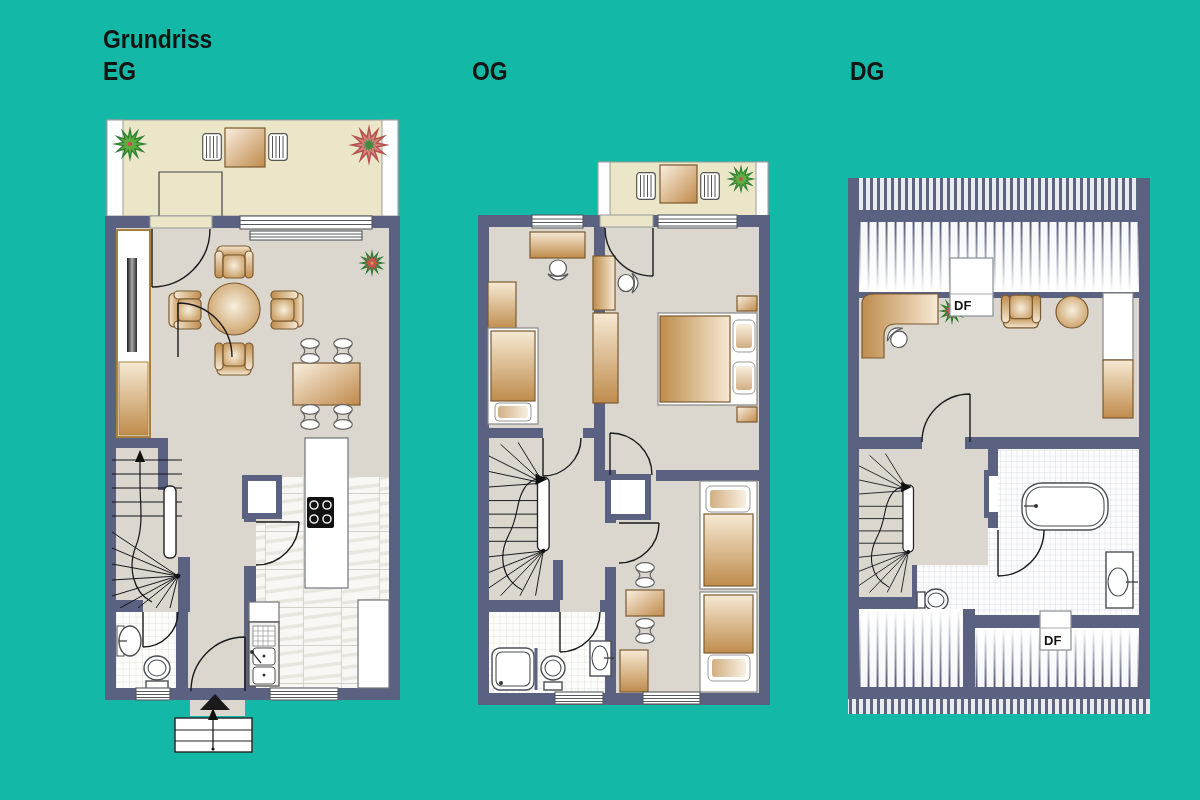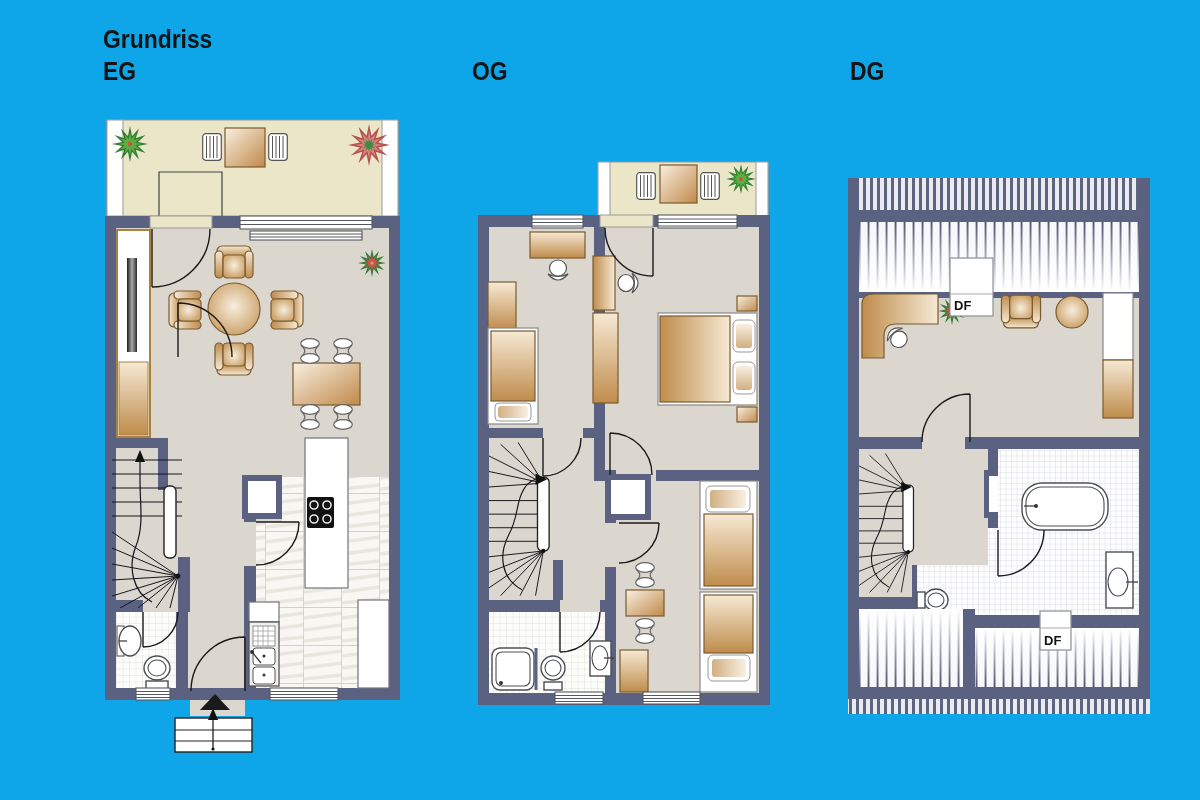--- a/index.html
+++ b/index.html
@@ -1,17 +1,17 @@
 <!DOCTYPE html>
 <html style="--wall: #5a6181; --floor: #dbd7cf; --outdoor: #ebe6c8; --furniture: #c89a5e; --furniture-border: #7a5a30; --line: #1b1b1b; --window-frame: #55595f; --tile-grout: #c6c5bc; --bath-tile-grout: #ced0db; --roof-stripe: #5c6480; --stair-rail: #222222; --plant-green: #2e7d32; --plant-red: #b5524f;"><head>
 <meta charset="utf-8">
 <style>
   html,body{margin:0;padding:0;background:#fff;width:1200px;height:800px;
     font-family:"Liberation Sans",sans-serif;}
-  .stage{position:relative;width:1200px;height:800px;overflow:hidden;background:#0ea5e9;}
+  .stage{position:relative;width:1200px;height:800px;overflow:hidden;background:#14b8a6;}
   .hdr{position:absolute;font-weight:700;font-size:26px;color:#141414;
     transform:scaleX(.88);transform-origin:left top;letter-spacing:0px;white-space:nowrap;}
   #h-title{left:103px;top:24px;}
   #h-eg{left:103px;top:56px;}
   #h-og{left:472px;top:56px;}
   #h-dg{left:850px;top:56px;}
   svg{position:absolute;}
   #svg-eg{left:95px;top:85px;}
   #svg-og{left:460px;top:150px;}
   #svg-dg{left:838px;top:170px;}

